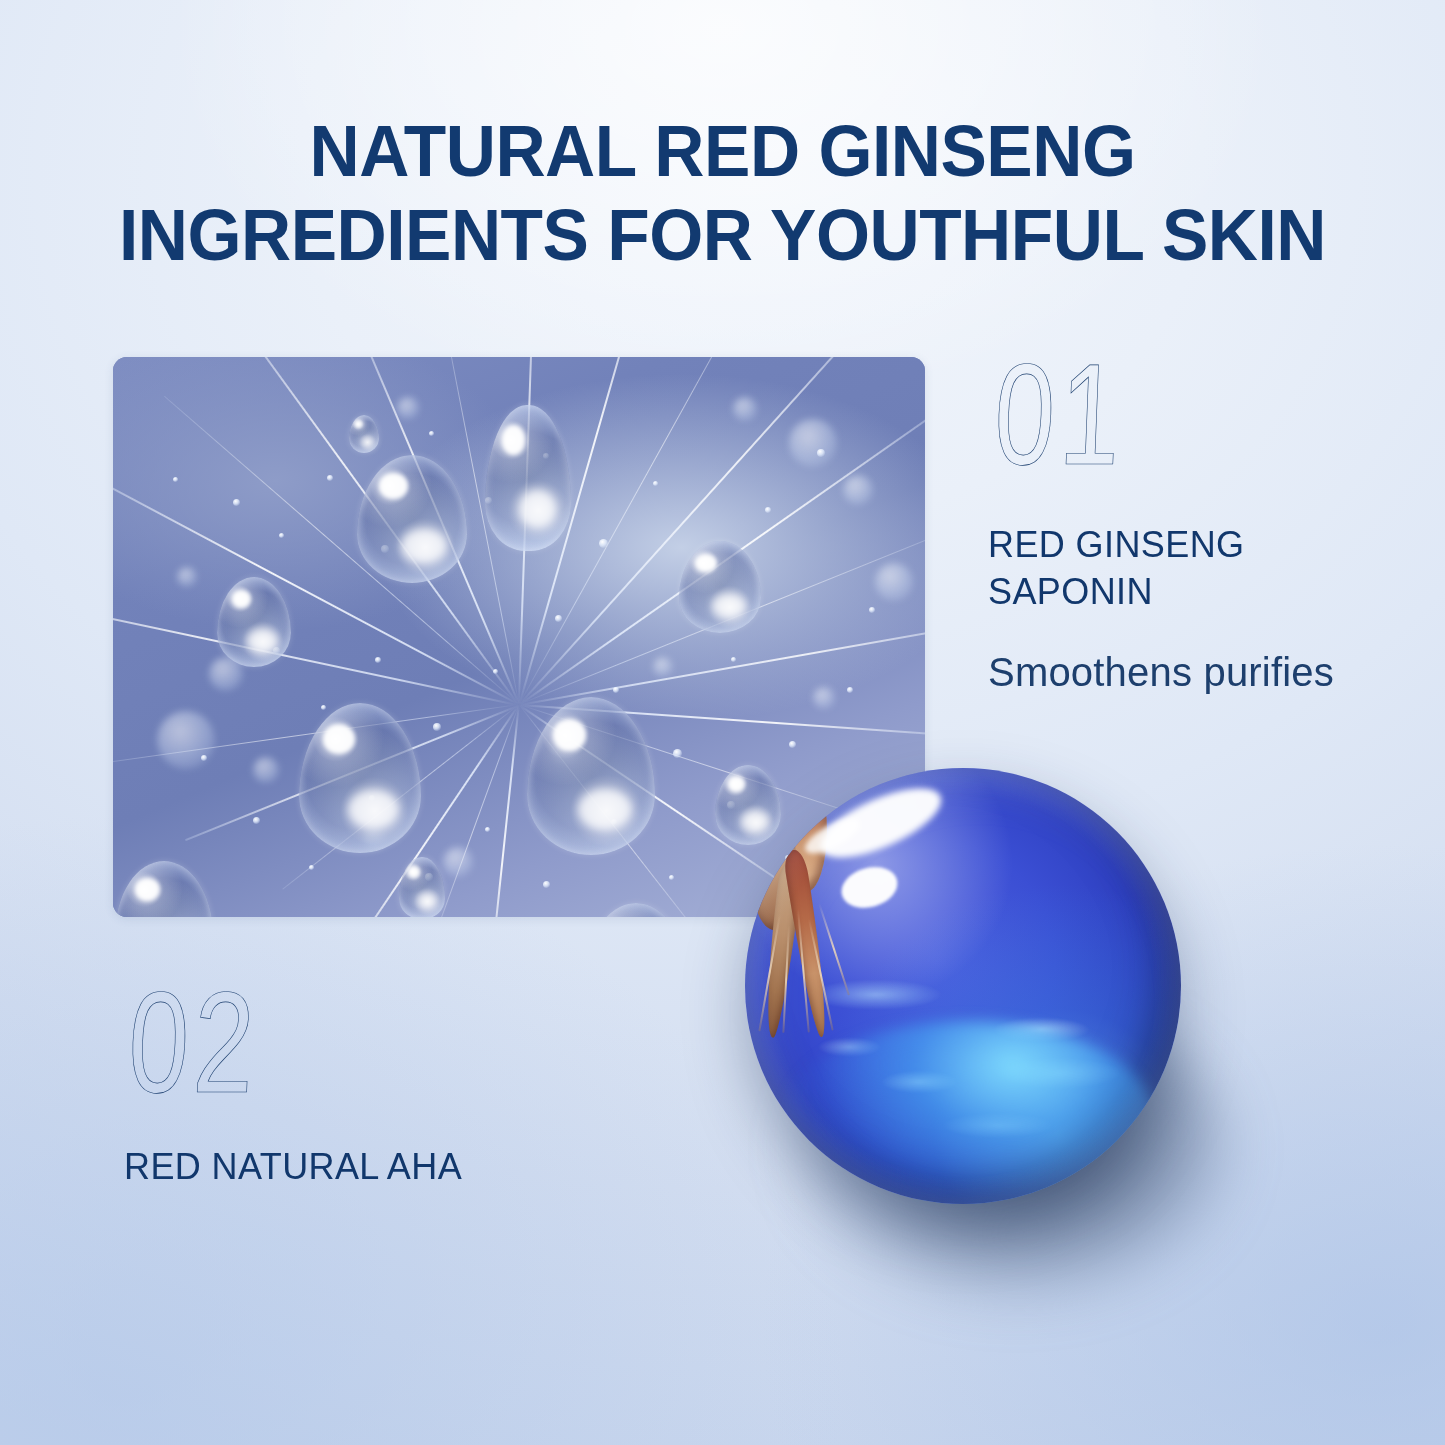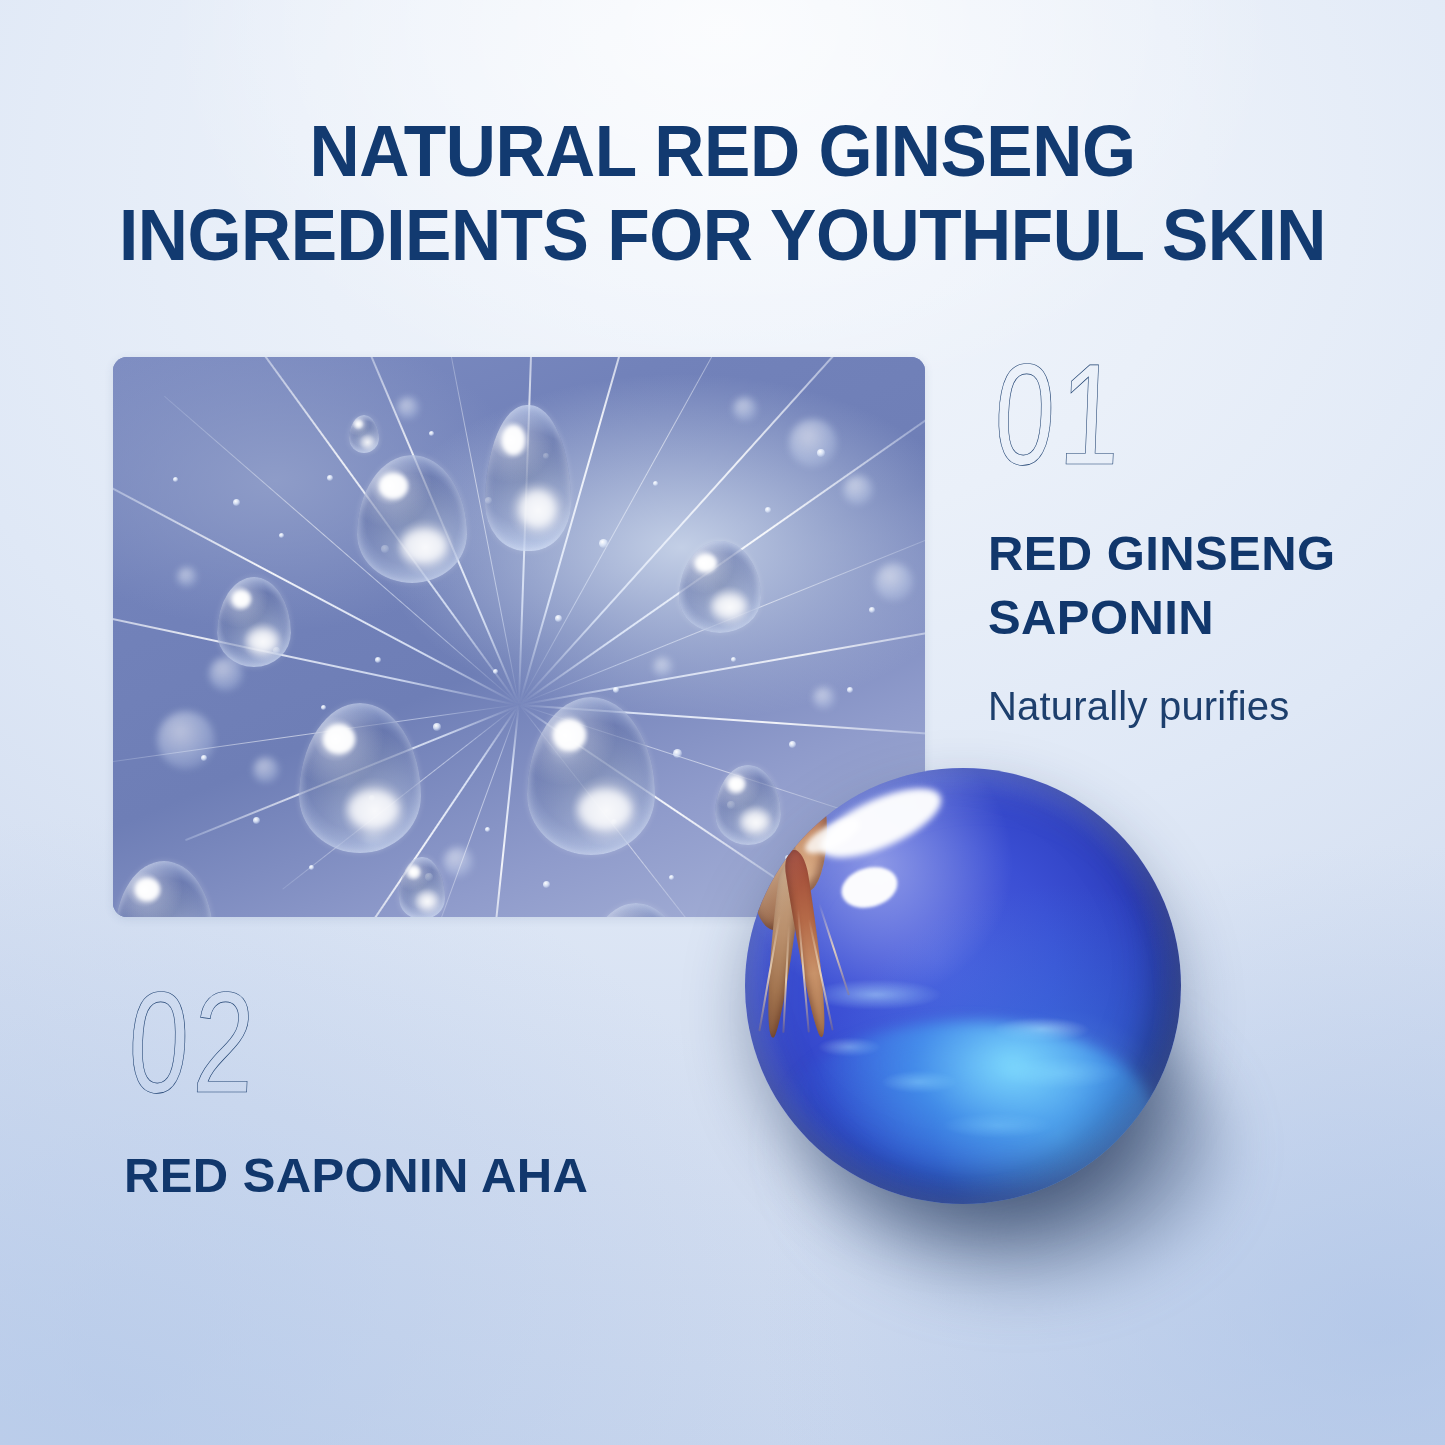--- a/index.html
+++ b/index.html
@@ -273,22 +273,22 @@
     letter-spacing: 5px;
     font-family: "Liberation Sans", sans-serif;
     transform: scaleY(1.22) scaleX(0.92) skewX(-3deg);
     transform-origin: left bottom;
     display: inline-block;
     -webkit-text-stroke: 0.6px #1b3e6e;
     color: transparent;
   }
   .feature .title {
     color: #11376c;
-    font-size: 49px;
-    font-weight: 700;
+    font-size: 36px;
+    font-weight: 400;
     line-height: 1.32;
     letter-spacing: 0.4px;
     white-space: pre-line;
   }
   .feature .sub {
     color: #1d3f6d;
     font-size: 40px;
     font-weight: 400;
     line-height: 1.3;
     letter-spacing: 0.2px;
@@ -438,21 +438,21 @@
     <div class="orb-rim"></div>
     <div class="orb-hl-streak"></div>
     <div class="orb-hl-streak2"></div>
     <div class="orb-hl-oval"></div>
   </div>
 
   <div class="feature" id="feature-01">
     <div class="num">01</div>
     <div class="title">RED GINSENG
 SAPONIN</div>
-    <div class="sub">Naturally purifies</div>
+    <div class="sub">Smoothens purifies</div>
   </div>
 
   <div class="feature" id="feature-02">
     <div class="num">02</div>
-    <div class="title">RED SAPONIN AHA</div>
+    <div class="title">RED NATURAL AHA</div>
   </div>
 
 </div>
 
 </body></html>

